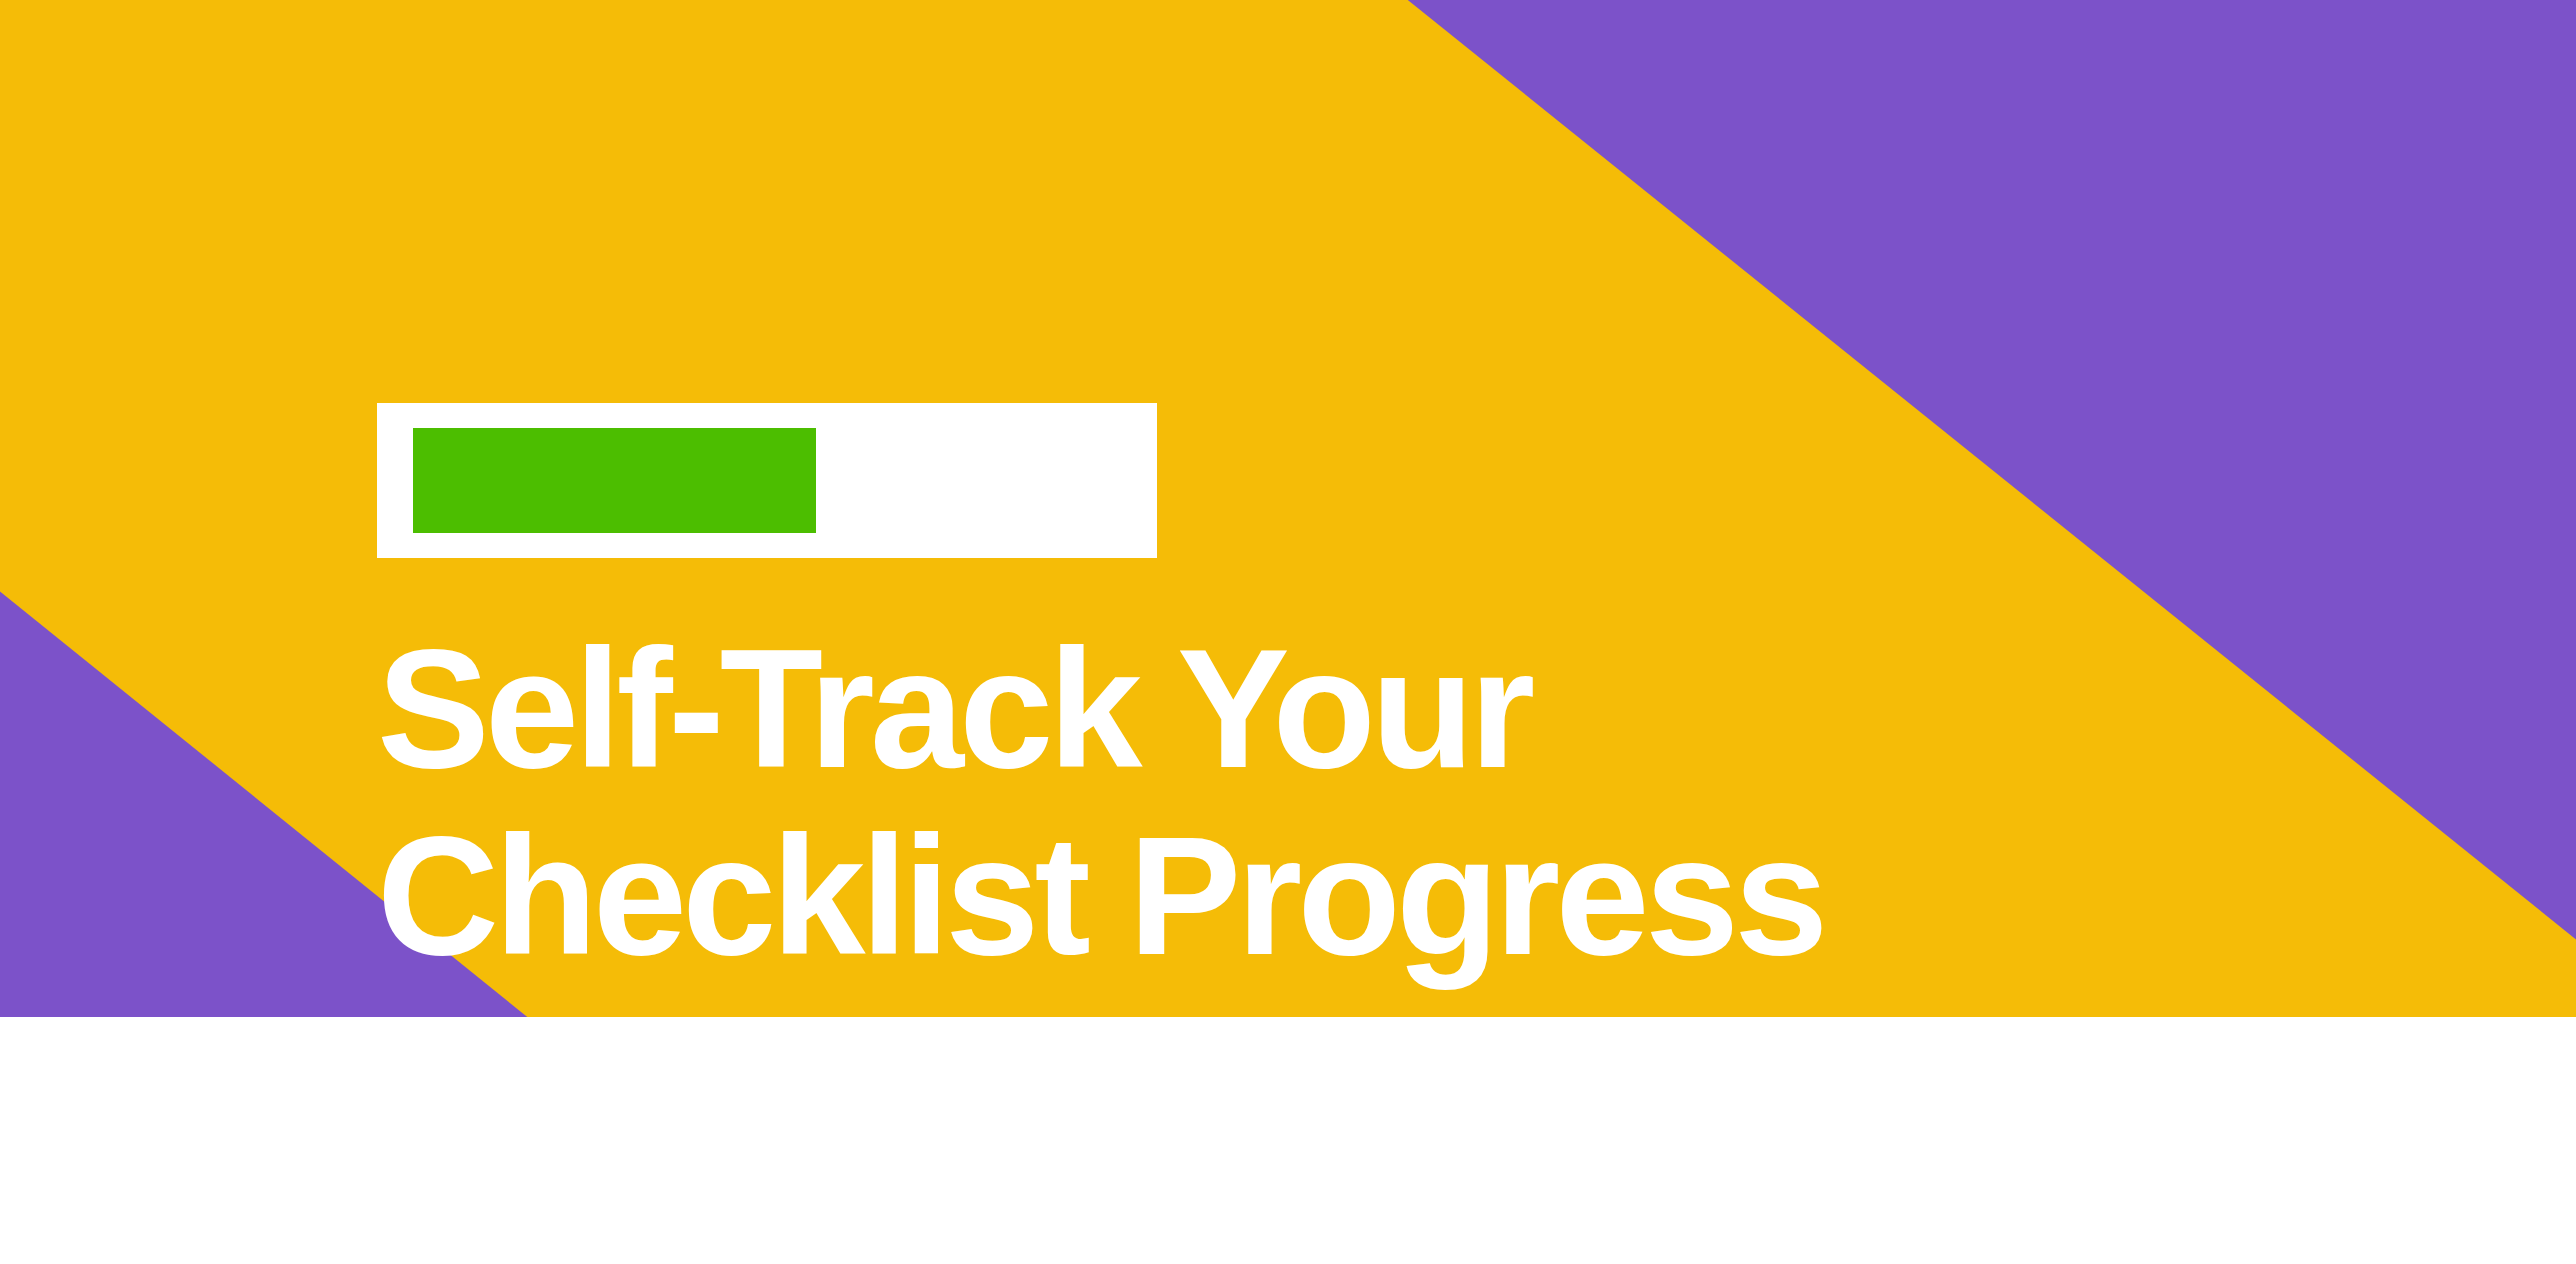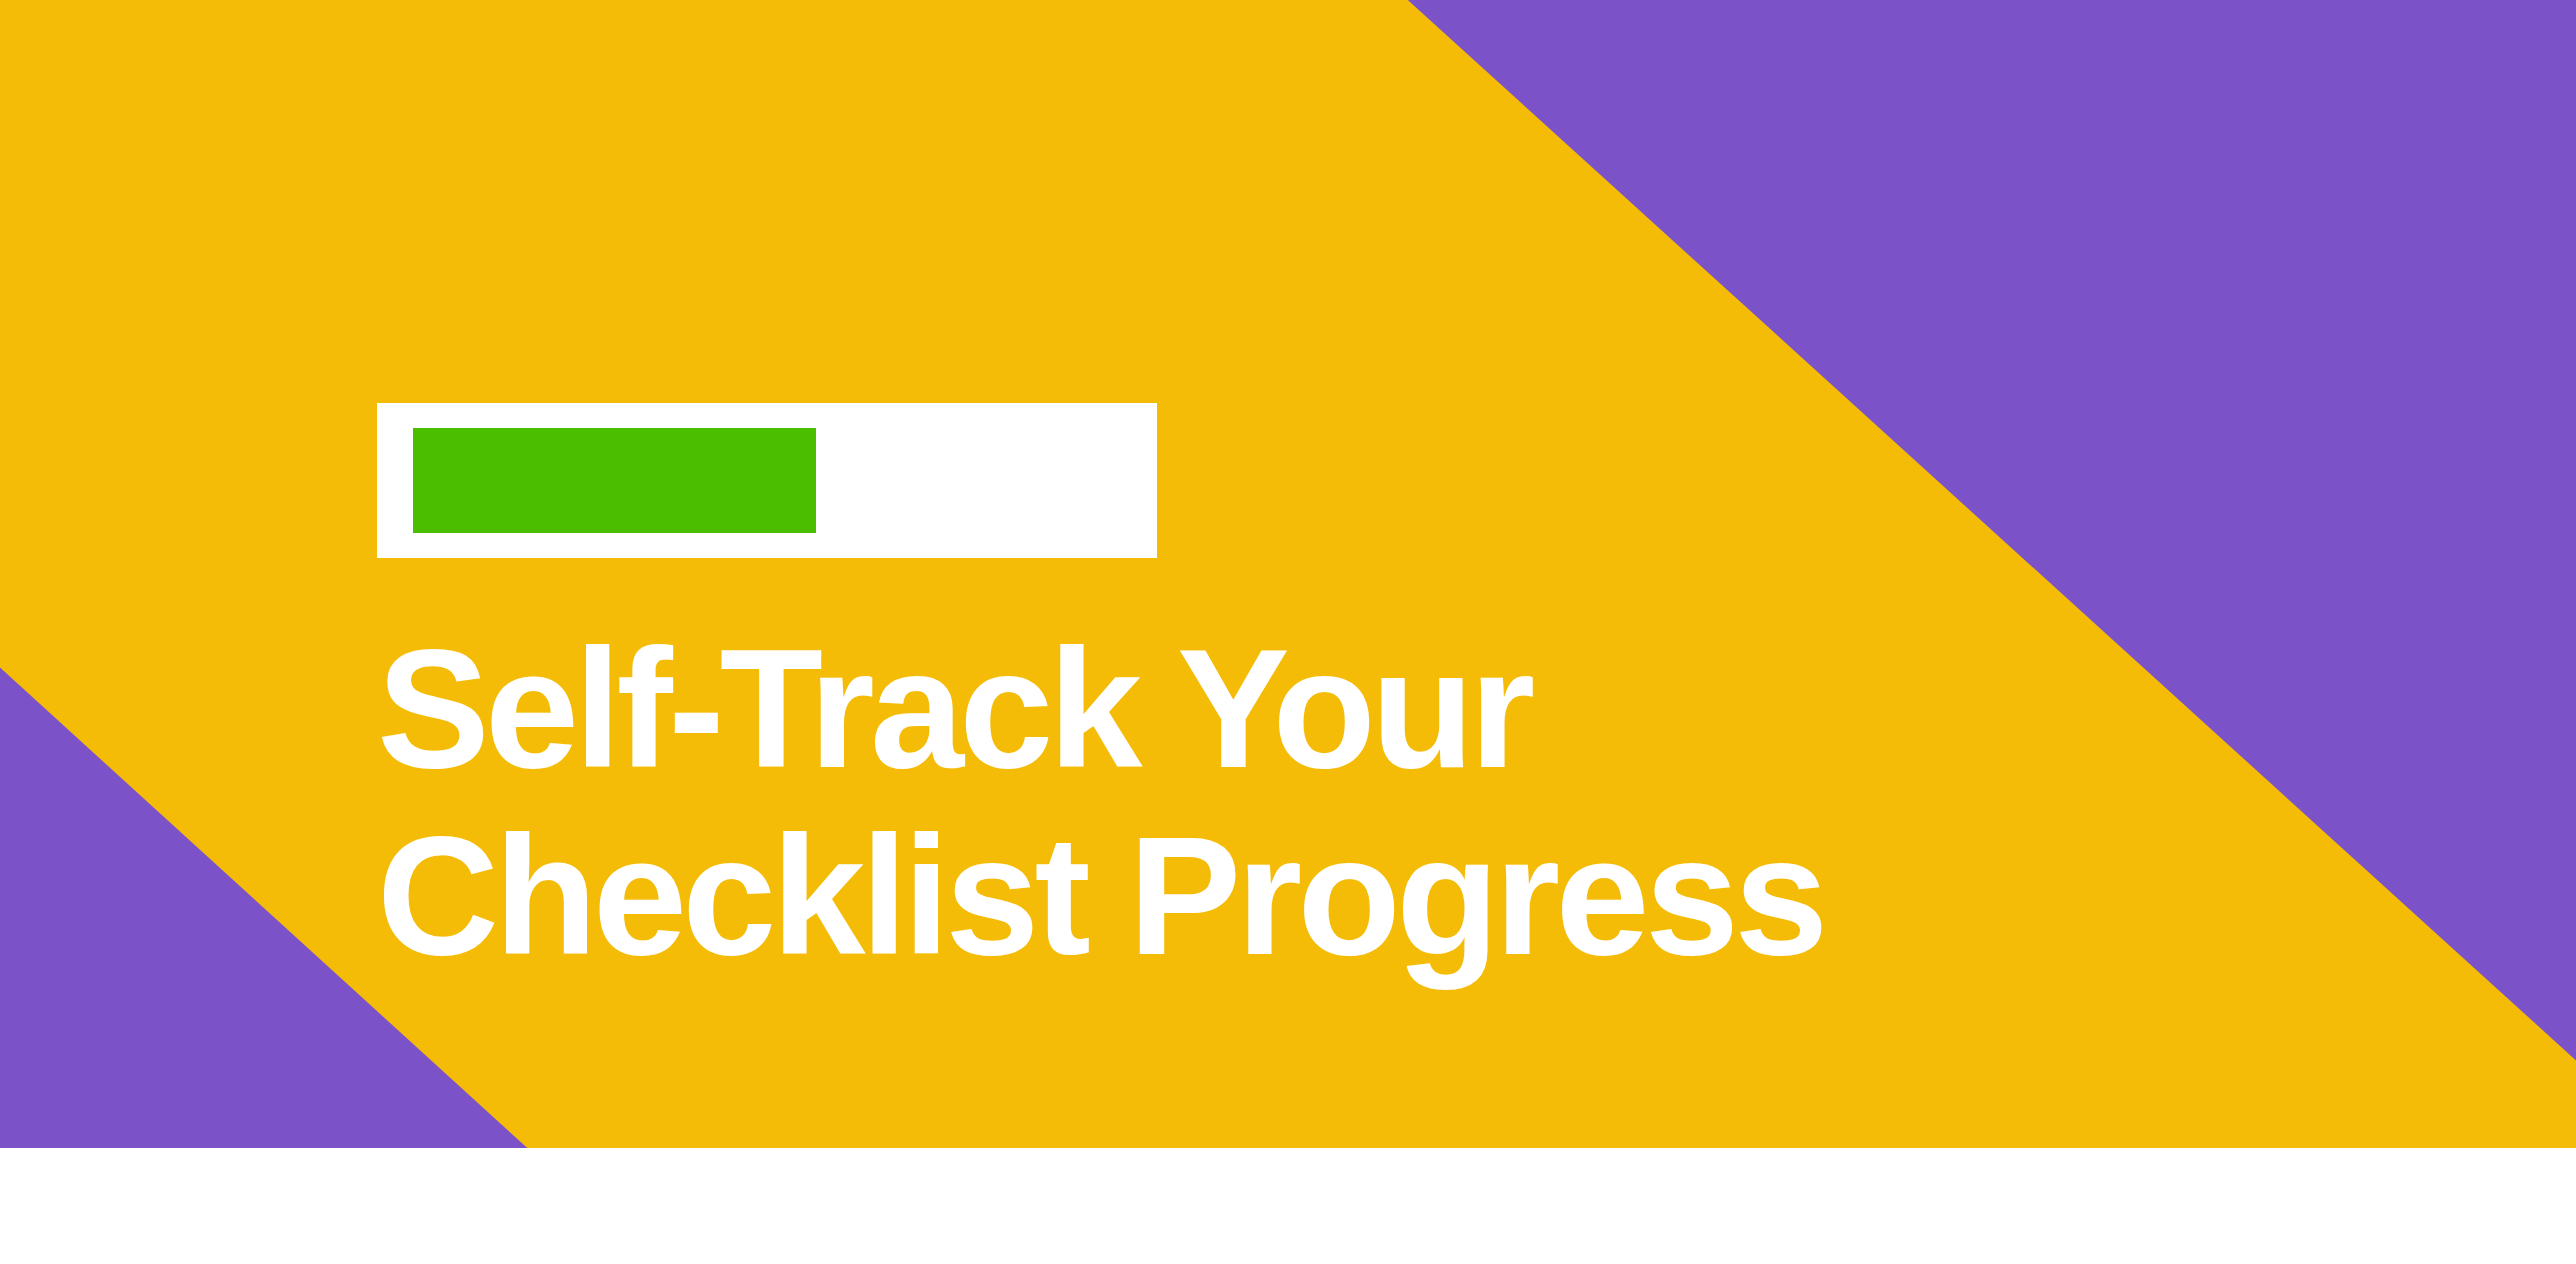--- a/index.html
+++ b/index.html
@@ -4,21 +4,21 @@
 <title>Self-Track Your Checklist Progress</title>
 <style>
   html, body {
     margin: 0;
     padding: 0;
     background: #ffffff;
   }
   #stage {
     position: relative;
     width: 2576px;
-    height: 1148px;
+    height: 1017px;
     overflow: hidden;
     font-family: "Liberation Sans", "DejaVu Sans", sans-serif;
   }
 
   
   .bg-base {
     position: absolute;
     inset: 0;
     background: #7c52c9;   
   }

